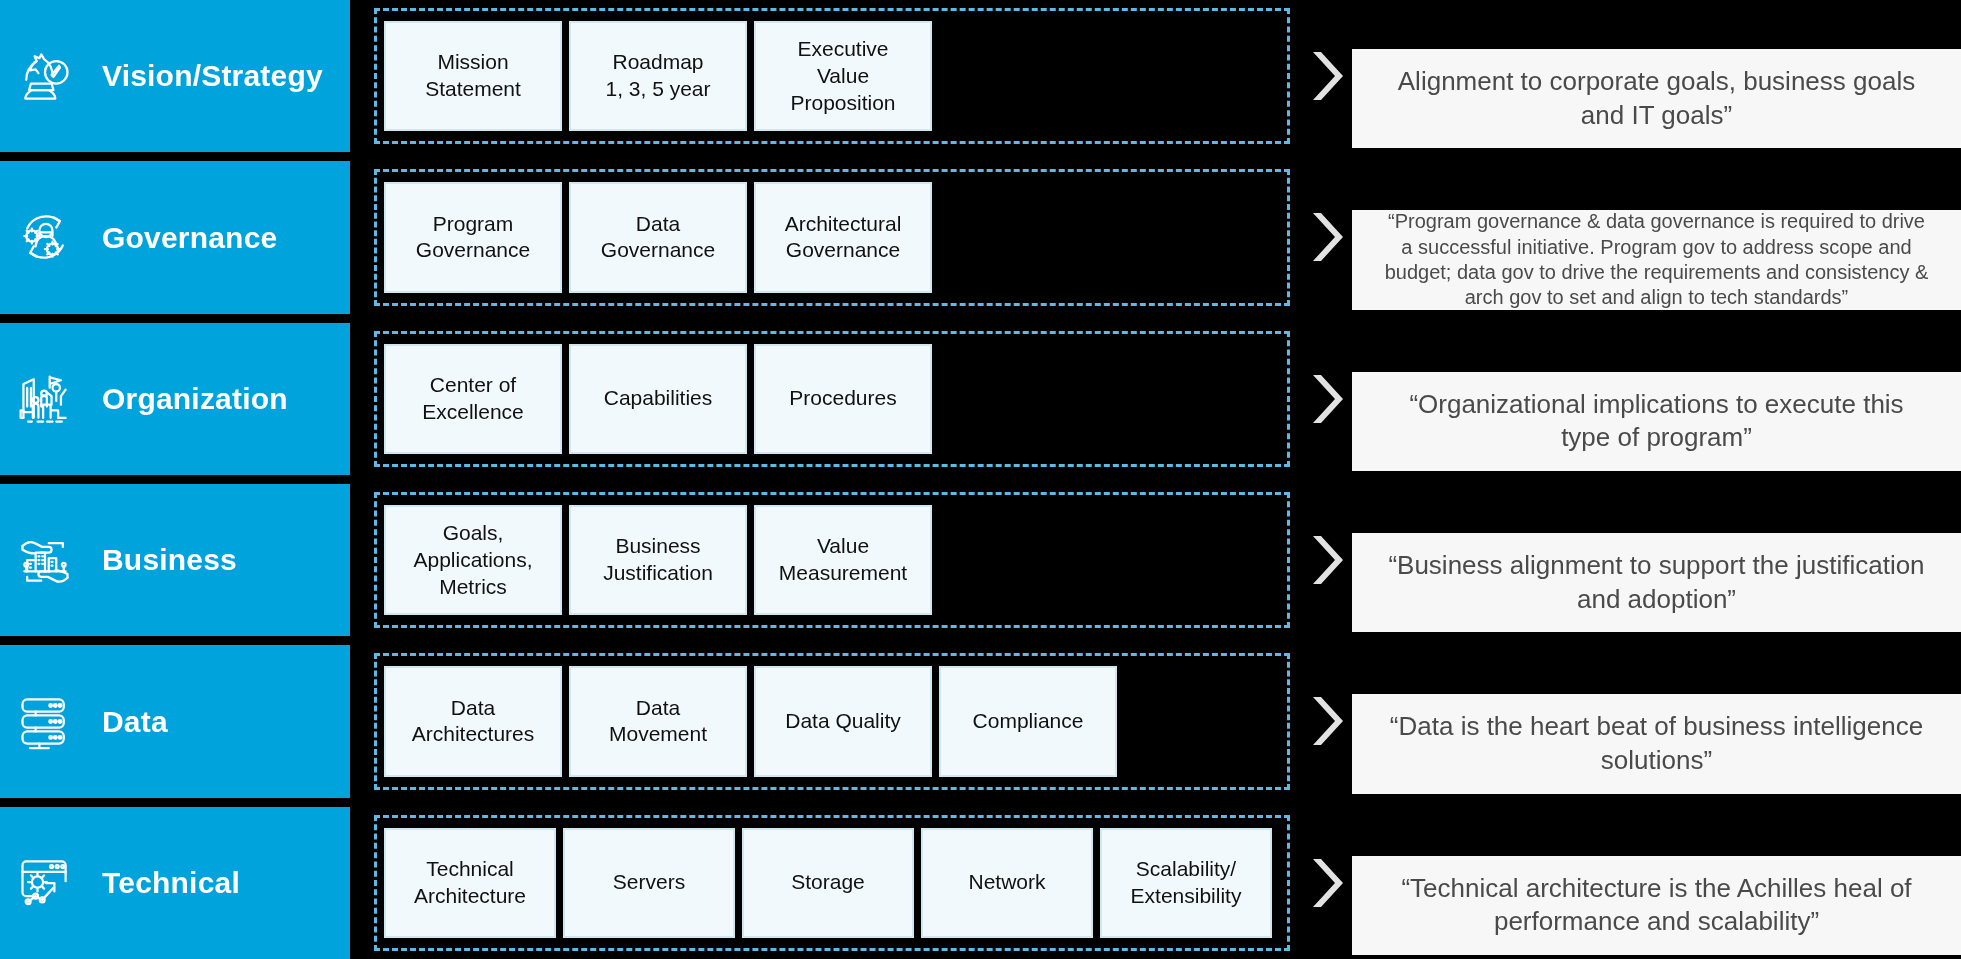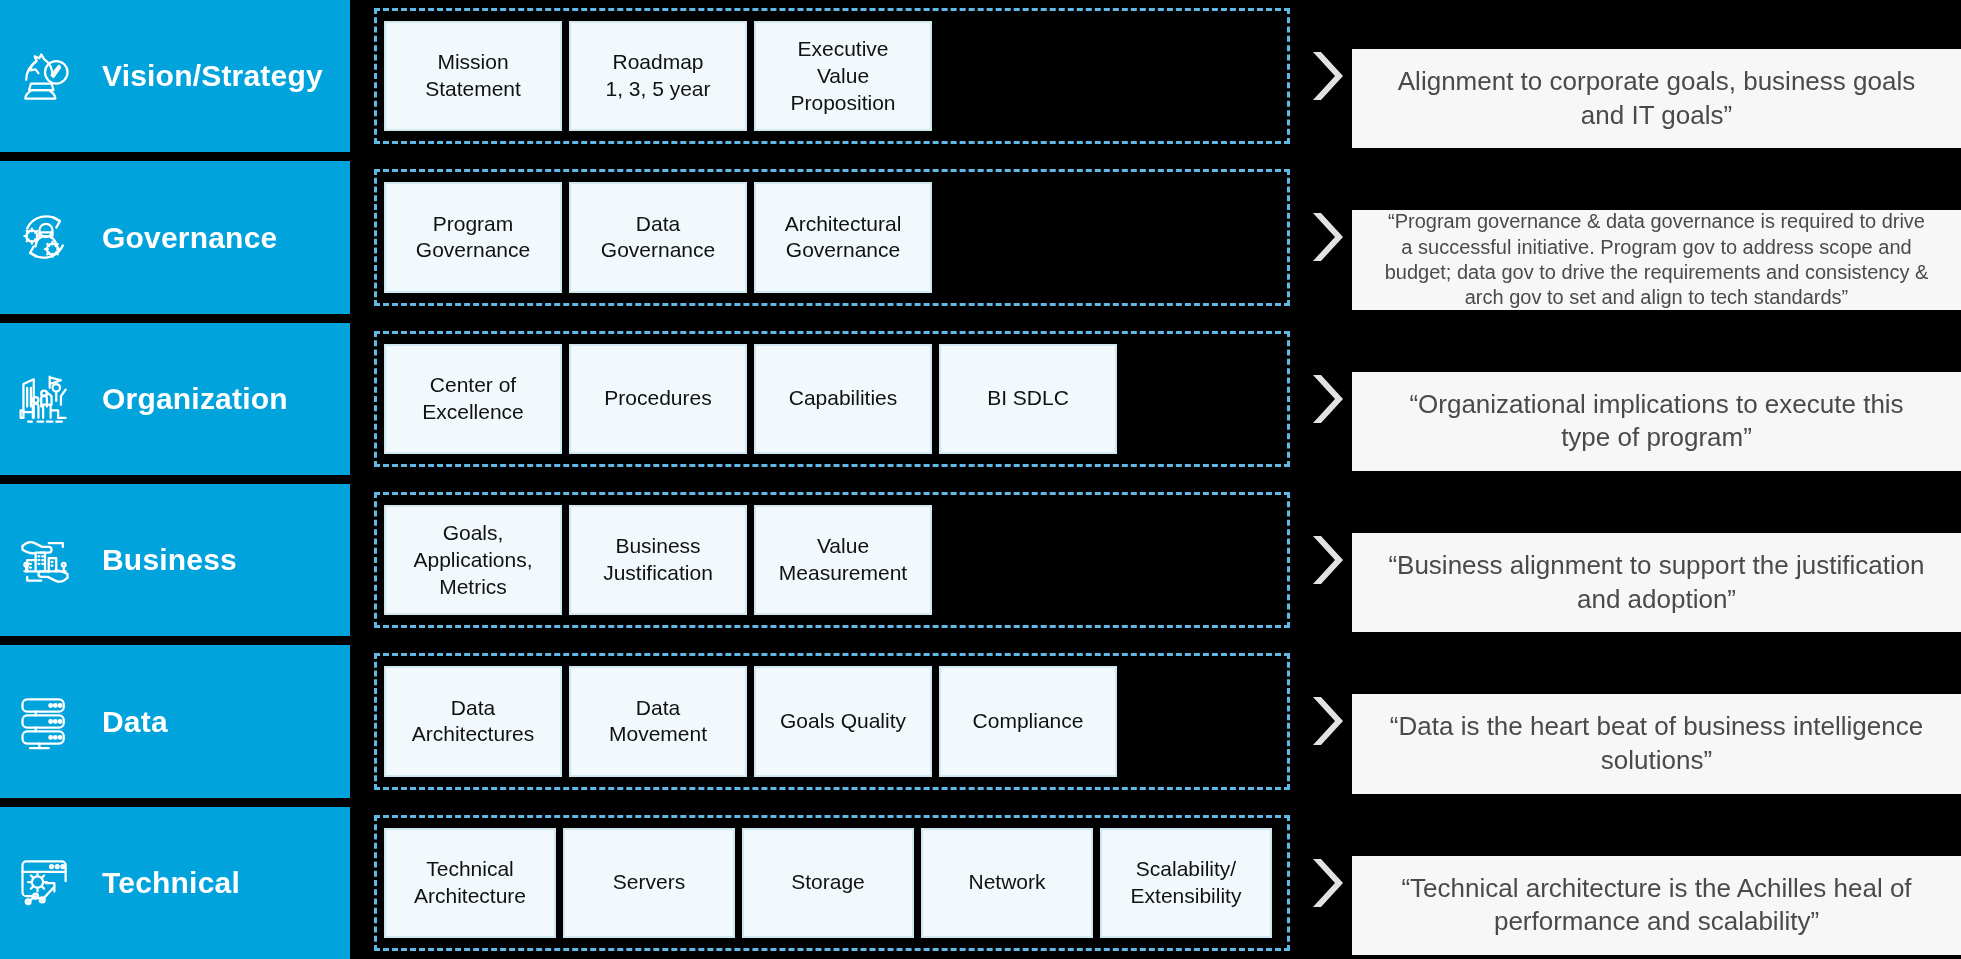--- a/index.html
+++ b/index.html
@@ -222,27 +222,24 @@
 </svg>
         </span>
         <span class="pillar-label">Organization</span>
       </div>
       <div class="band-wrap">
         <div class="band">
           <div class="cell w-std">
             <span><span>Center of</span><br><span>Excellence</span></span>
           </div>
           <div class="cell w-std">
+            <span><span>Capabilities</span></span>
+          </div>
+          <div class="cell w-std">
             <span><span>Procedures</span></span>
-          </div>
-          <div class="cell w-std">
-            <span><span>Capabilities</span></span>
-          </div>
-          <div class="cell w-std">
-            <span><span>BI SDLC</span></span>
           </div>
           <div class="spacer"></div>
         </div>
       </div>
       <div class="chev">
         <svg viewBox="0 0 34 56" fill="none">
   <path d="M4 4 L26 28 L4 52 L12 52 L34 28 L12 4 Z" fill="#E2E2E2"></path>
 </svg>
       </div>
       <div class="note-wrap">
@@ -321,21 +318,21 @@
       </div>
       <div class="band-wrap">
         <div class="band">
           <div class="cell w-std">
             <span><span>Data</span><br><span>Architectures</span></span>
           </div>
           <div class="cell w-std">
             <span><span>Data</span><br><span>Movement</span></span>
           </div>
           <div class="cell w-std">
-            <span><span>Goals Quality</span></span>
+            <span><span>Data Quality</span></span>
           </div>
           <div class="cell w-std">
             <span><span>Compliance</span></span>
           </div>
           <div class="spacer"></div>
         </div>
       </div>
       <div class="chev">
         <svg viewBox="0 0 34 56" fill="none">
   <path d="M4 4 L26 28 L4 52 L12 52 L34 28 L12 4 Z" fill="#E2E2E2"></path>

